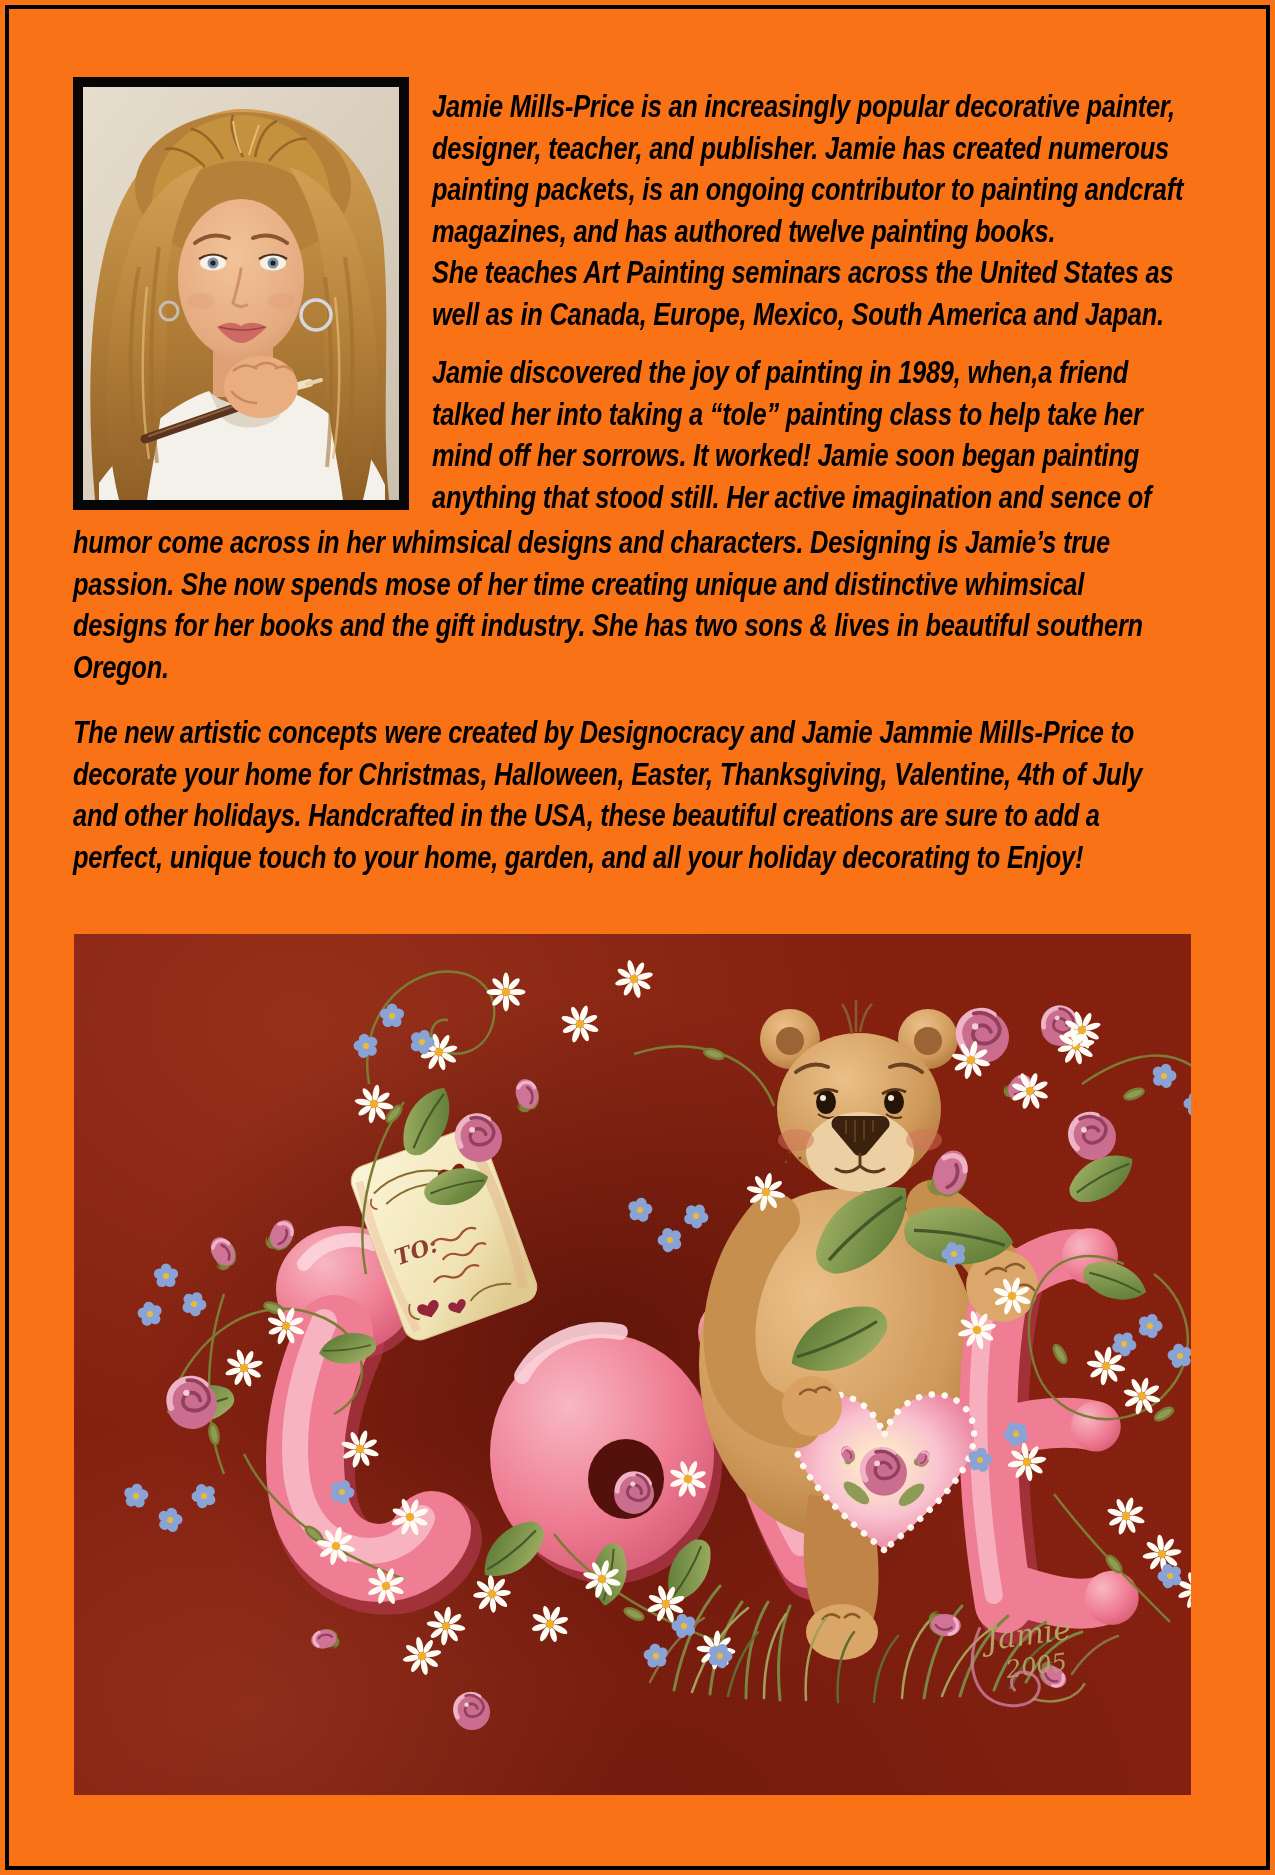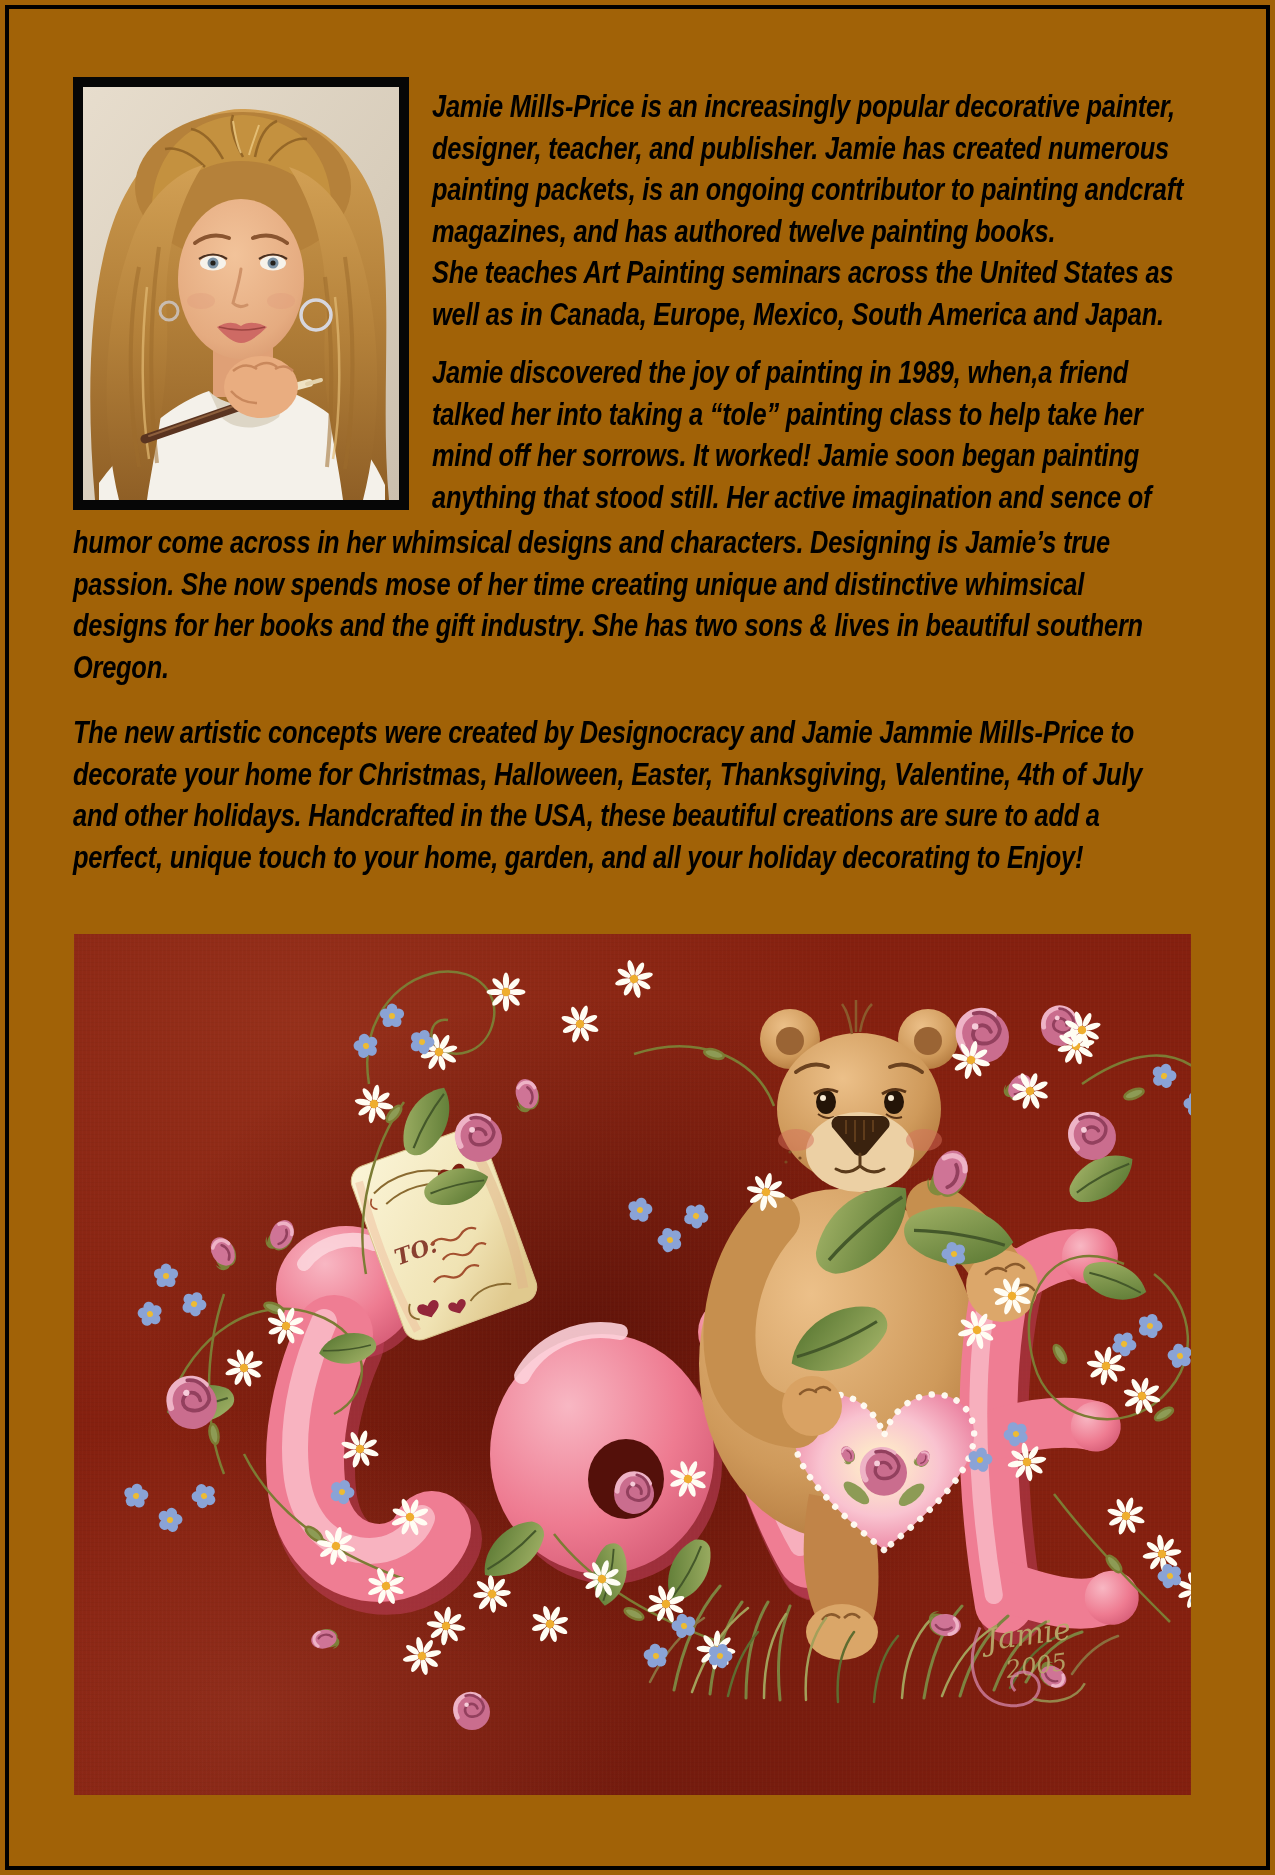--- a/index.html
+++ b/index.html
@@ -1,17 +1,17 @@
 <!DOCTYPE html>
 <html><head>
 <meta charset="utf-8">
 <style>
   html,body{margin:0;padding:0;background:#9a9a9a;}
   .page{
-    position:relative;width:1275px;height:1875px;background:#a16207;
+    position:relative;width:1275px;height:1875px;background:#f97316;
     font-family:"Liberation Sans","DejaVu Sans",sans-serif;overflow:hidden;
     margin:0 auto;
   }
   .page-frame{position:absolute;inset:5px;border:4px solid #000;pointer-events:none;}
   .photo{
     position:absolute;left:73px;top:77px;width:316px;height:413px;
     border:10px solid #060606;background:#ddd3c4;
   }
   .photo svg{display:block;width:100%;height:100%;}
   .bio-block{

